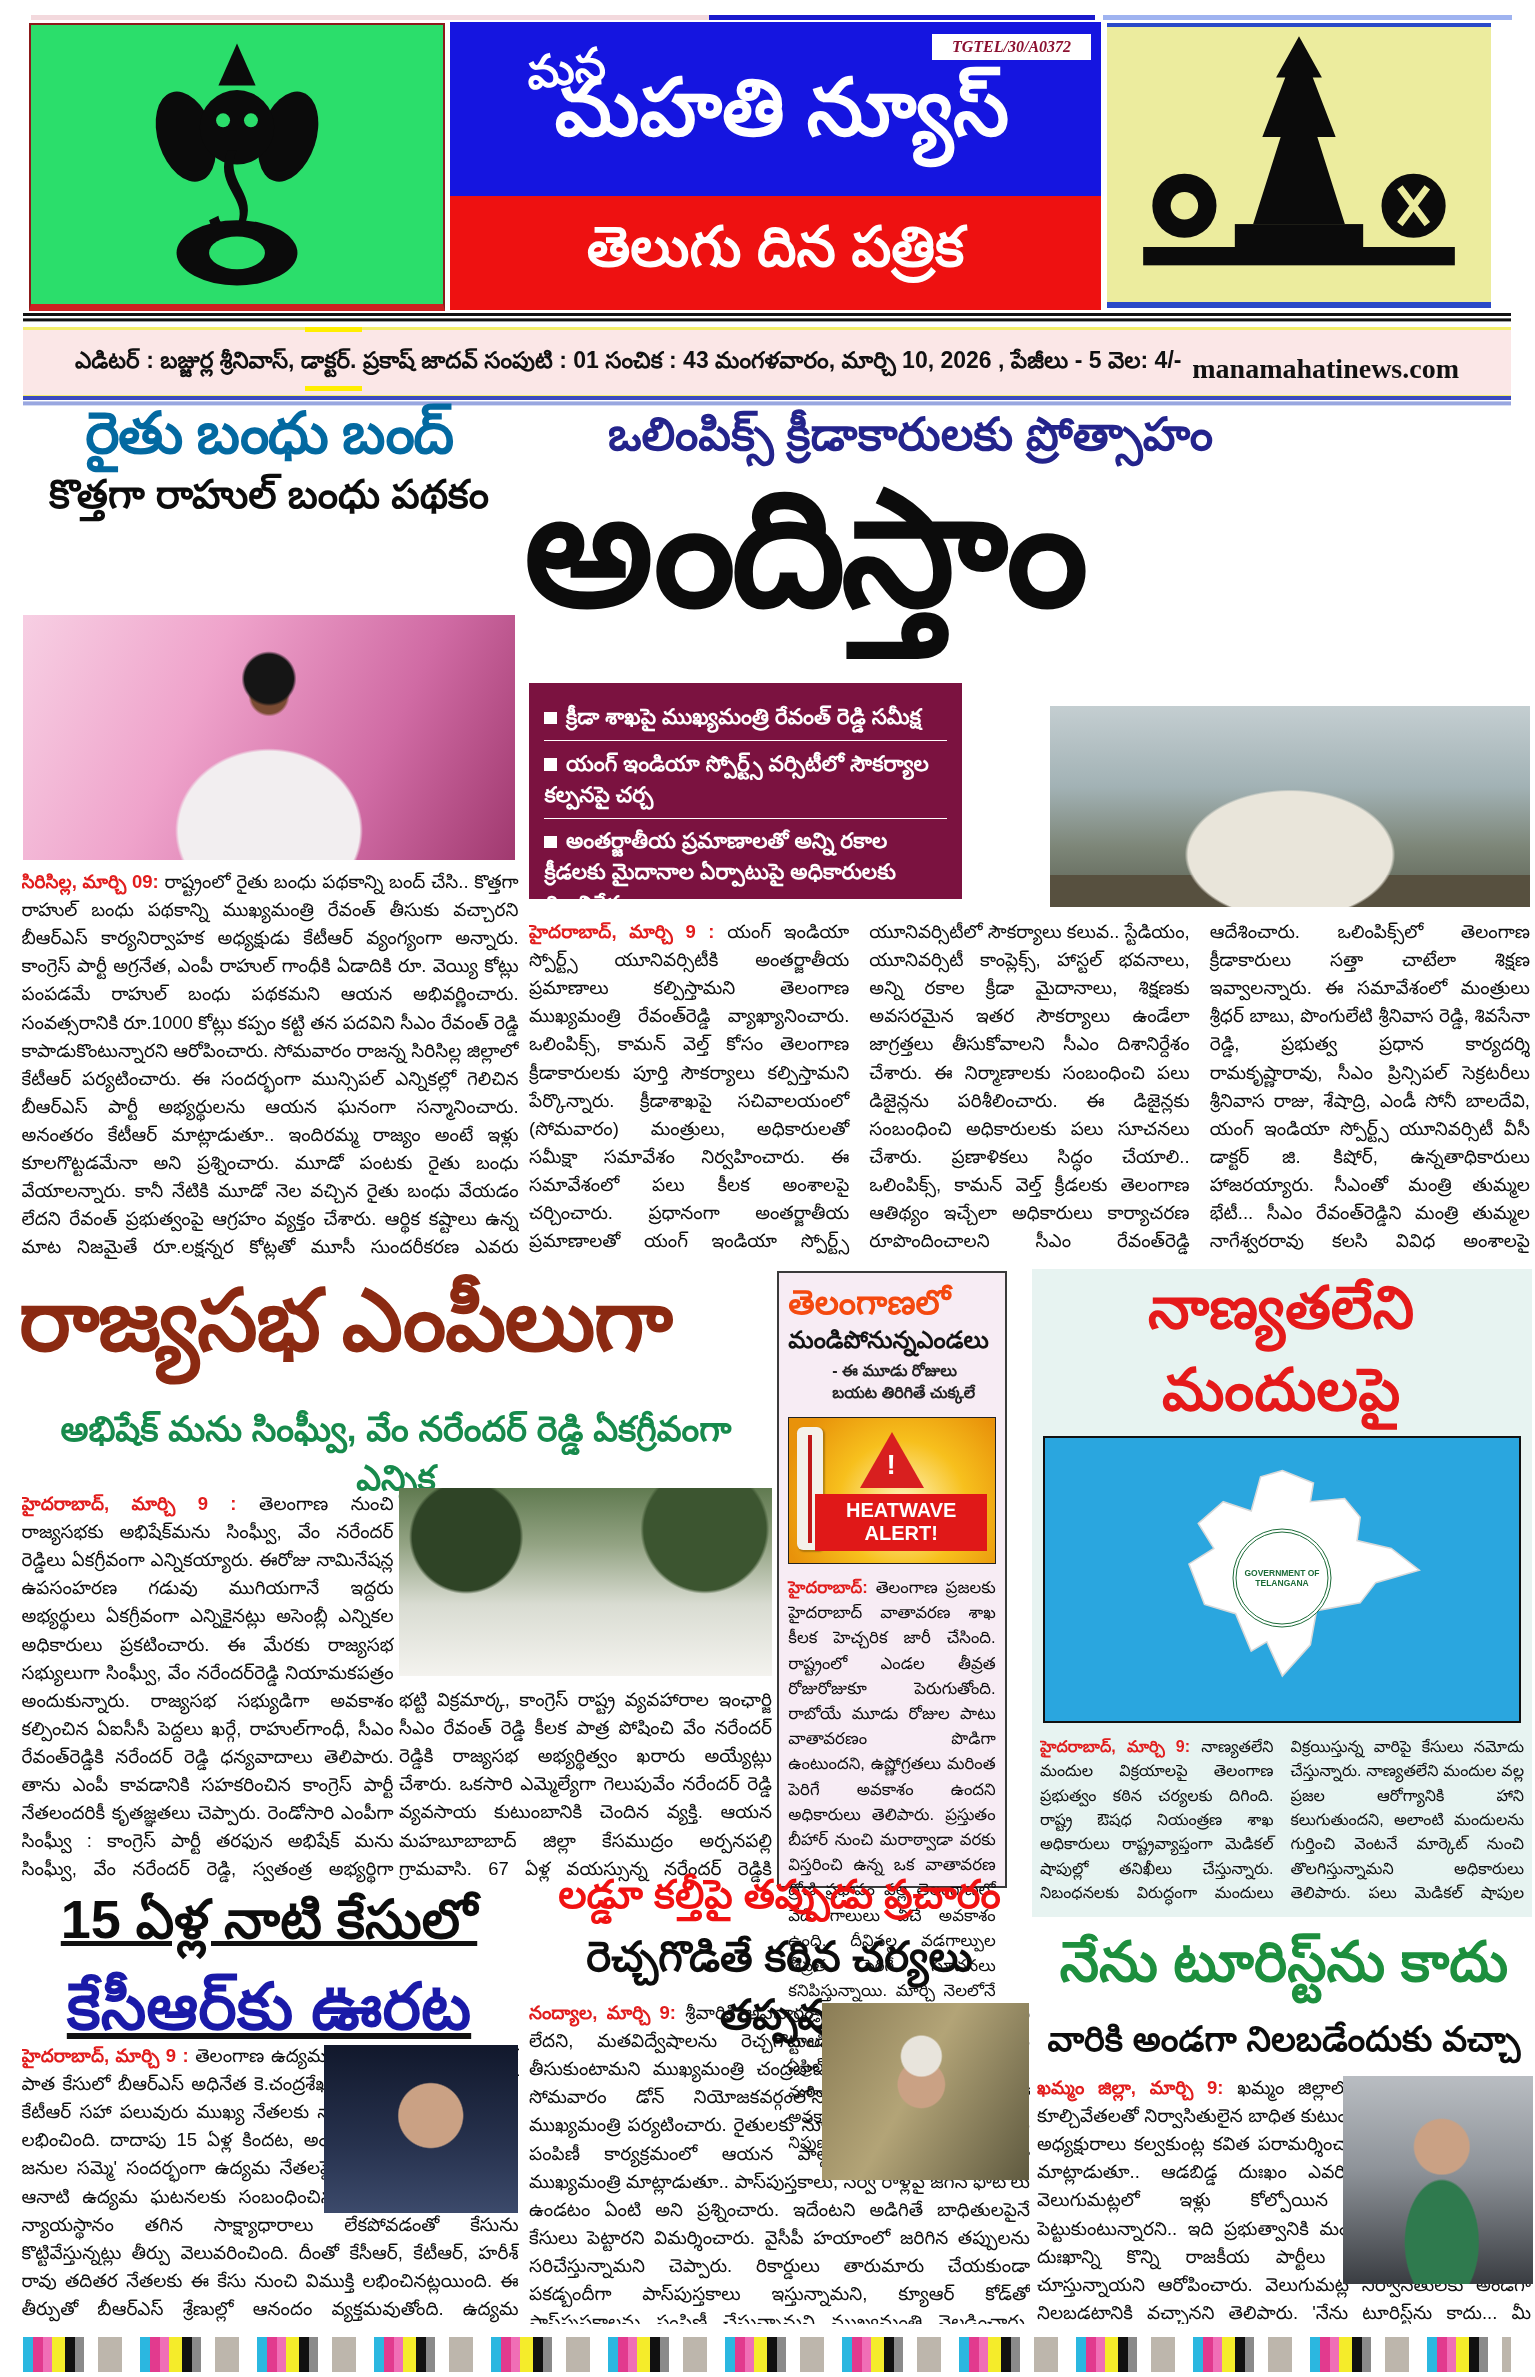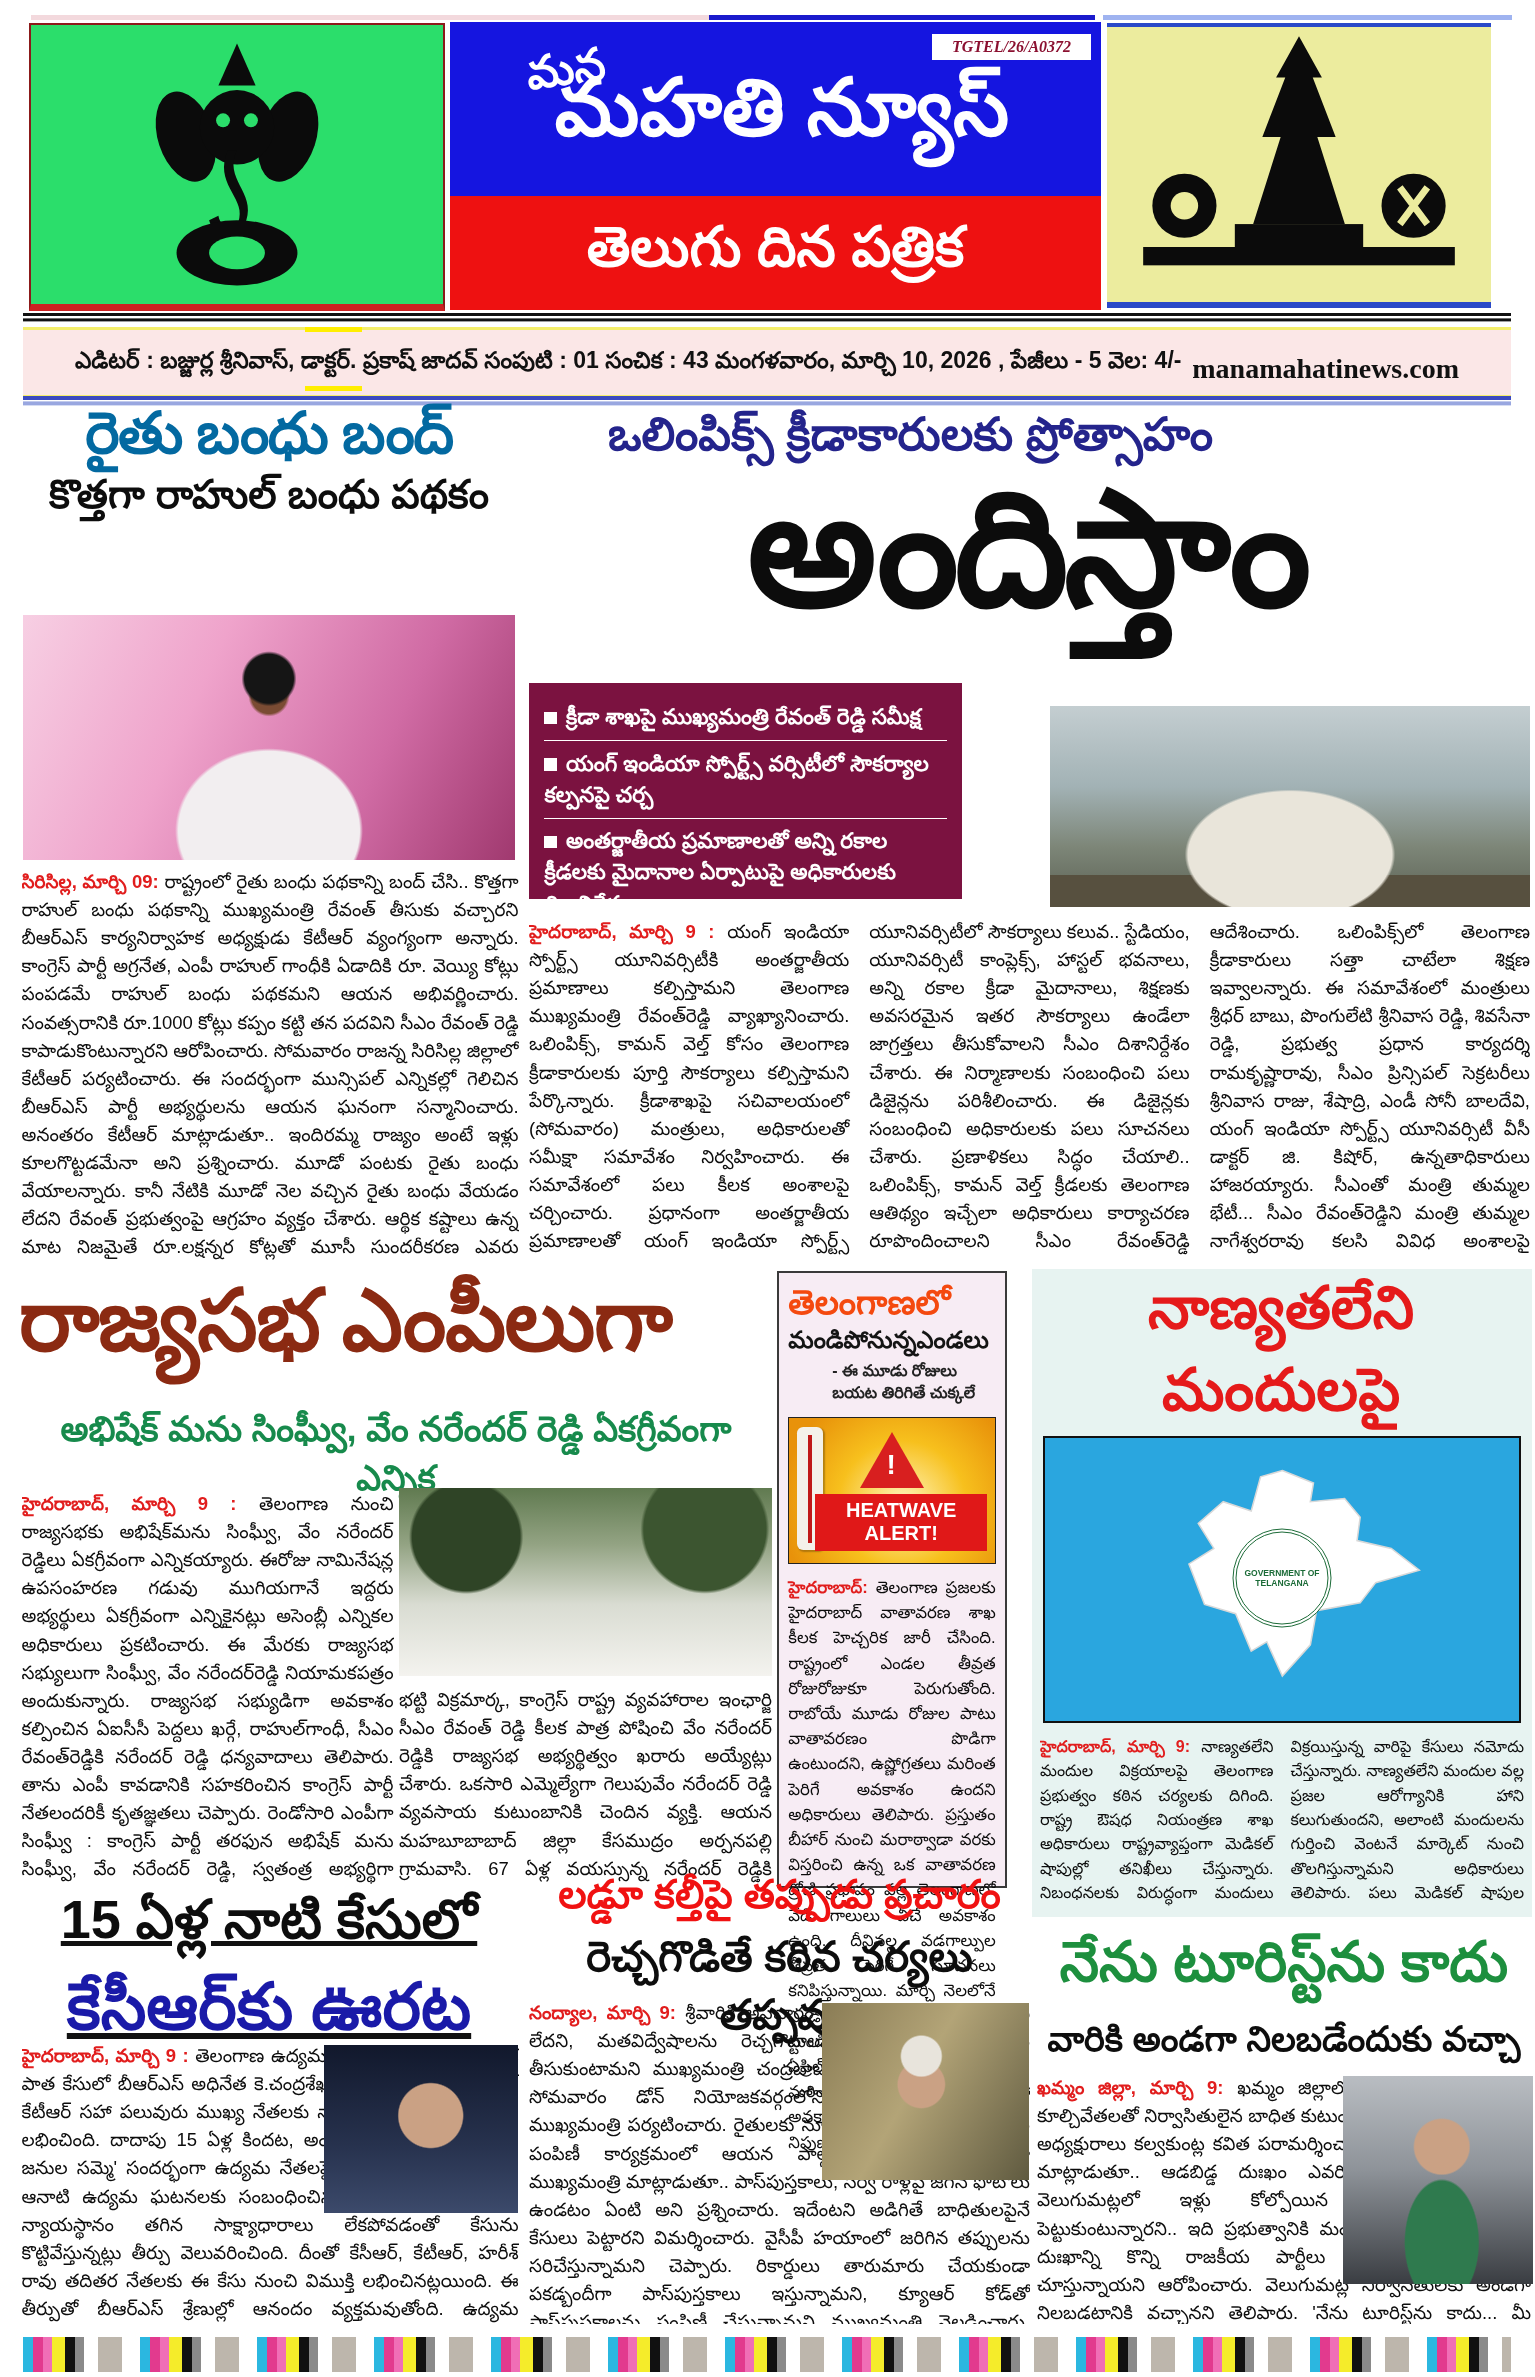--- a/index.html
+++ b/index.html
@@ -156,21 +156,21 @@
         <ellipse cx="50" cy="98" rx="26" ry="14"></ellipse>
         <ellipse cx="50" cy="98" rx="12" ry="7" fill="#2bde6b"></ellipse>
       </g>
     </svg>
   </div>
 
   <div class="abs" id="blue-box">
     <span class="mast-prefix">మన</span>
     <div class="mast-title">మహతి న్యూస్</div>
   </div>
-  <div class="abs" id="reg-box">TGTEL/26/A0372</div>
+  <div class="abs" id="reg-box">TGTEL/30/A0372</div>
   <div class="abs" id="red-box">
     <span class="mast-tagline">తెలుగు దిన పత్రిక</span>
   </div>
 
   <div class="abs" id="yellow-box">
     <svg viewBox="0 0 160 120" preserveAspectRatio="xMidYMid meet">
       <g fill="#0b0b0b">
         <path d="M80 4 L90 22 L86 22 L96 48 L88 48 L100 86 L60 86 L72 48 L64 48 L74 22 L70 22 Z"></path>
         <rect x="52" y="86" width="56" height="10"></rect>
         <circle cx="30" cy="78" r="14"></circle>
@@ -196,21 +196,21 @@
     <div class="h-pink" style="text-align:center;">రైతు బంధు బంద్</div>
     <div class="h-black" style="font-size:40px;text-align:center;margin-top:7.7px;">కొత్తగా రాహుల్ బంధు పథకం</div>
   </div>
   <div class="abs photo" id="ktr-photo"></div>
   <div class="abs body-txt" style="left:21.6px;top:868px;width:497px;height:396px;overflow:hidden;">
     <span class="dl">సిరిసిల్ల, మార్చి 09:</span>
     <span>రాష్ట్రంలో రైతు బంధు పథకాన్ని బంద్ చేసి.. కొత్తగా రాహుల్ బంధు పథకాన్ని ముఖ్యమంత్రి రేవంత్ తీసుకు వచ్చారని బీఆర్ఎస్ కార్యనిర్వాహక అధ్యక్షుడు కేటీఆర్ వ్యంగ్యంగా అన్నారు. కాంగ్రెస్ పార్టీ అగ్రనేత, ఎంపీ రాహుల్ గాంధీకి ఏడాదికి రూ. వెయ్యి కోట్లు పంపడమే రాహుల్ బంధు పథకమని ఆయన అభివర్ణించారు. సంవత్సరానికి రూ.1000 కోట్లు కప్పం కట్టి తన పదవిని సీఎం రేవంత్ రెడ్డి కాపాడుకొంటున్నారని ఆరోపించారు. సోమవారం రాజన్న సిరిసిల్ల జిల్లాలో కేటీఆర్ పర్యటించారు. ఈ సందర్భంగా మున్సిపల్ ఎన్నికల్లో గెలిచిన బీఆర్ఎస్ పార్టీ అభ్యర్థులను ఆయన ఘనంగా సన్మానించారు. అనంతరం కేటీఆర్ మాట్లాడుతూ.. ఇందిరమ్మ రాజ్యం అంటే ఇళ్లు కూలగొట్టడమేనా అని ప్రశ్నించారు. మూడో పంటకు రైతు బంధు వేయాలన్నారు. కానీ నేటికి మూడో నెల వచ్చిన రైతు బంధు వేయడం లేదని రేవంత్ ప్రభుత్వంపై ఆగ్రహం వ్యక్తం చేశారు. ఆర్థిక కష్టాలు ఉన్న మాట నిజమైతే రూ.లక్షన్నర కోట్లతో మూసీ సుందరీకరణ ఎవరు చేయమన్నారంటూ రేవంత్ ప్రభుత్వాన్ని కేటీఆర్ సూటిగా ప్రశ్నించారు. రైతు బంధు మీద దృష్టి పెట్టు.. అంతేకానీ రాహుల్ బంధు మీద కాదంటూ సీఎం రేవంత్ రెడ్డికి కేటీఆర్ చురకలంటించారు. ఆడబిడ్డలకు పెన్షన్లు వెంటనే అమలు చేయాలని డిమాండ్ చేశారు. ఆసరా పెన్షన్లు నెలకు రూ. 2,500 ఇస్తామన్న హామీని అమలు చేయాలని ప్రభుత్వాన్ని కేటీఆర్ సూటి ప్రశ్నించారు.</span>
   </div>
 
   <div class="abs h-darkblue" style="left:529px;top:407px;width:763px;text-align:center;">ఒలింపిక్స్ క్రీడాకారులకు ప్రోత్సాహం</div>
-  <div class="abs h-megablack" style="left:524px;top:472px;width:1006px;text-align:center;">అందిస్తాం</div>
+  <div class="abs h-megablack" style="left:524px;top:472px;width:1006px;">అందిస్తాం</div>
 
   <div class="abs" id="bullet-box">
     <div class="bl"><span class="sq"></span><span>క్రీడా శాఖపై ముఖ్యమంత్రి రేవంత్ రెడ్డి సమీక్ష</span></div>
     <div class="bl"><span class="sq"></span><span>యంగ్ ఇండియా స్పోర్ట్స్ వర్సిటీలో సౌకర్యాల కల్పనపై చర్చ</span></div>
     <div class="bl" style="border-bottom:none;"><span class="sq"></span><span>అంతర్జాతీయ ప్రమాణాలతో అన్ని రకాల క్రీడలకు మైదానాల ఏర్పాటుపై అధికారులకు దిశానిర్దేశం</span></div>
   </div>
 
   <div class="abs photo" id="meeting-photo"></div>
 
   <div class="abs body-txt c3" style="left:529px;top:918px;width:1001px;height:349px;overflow:hidden;">

